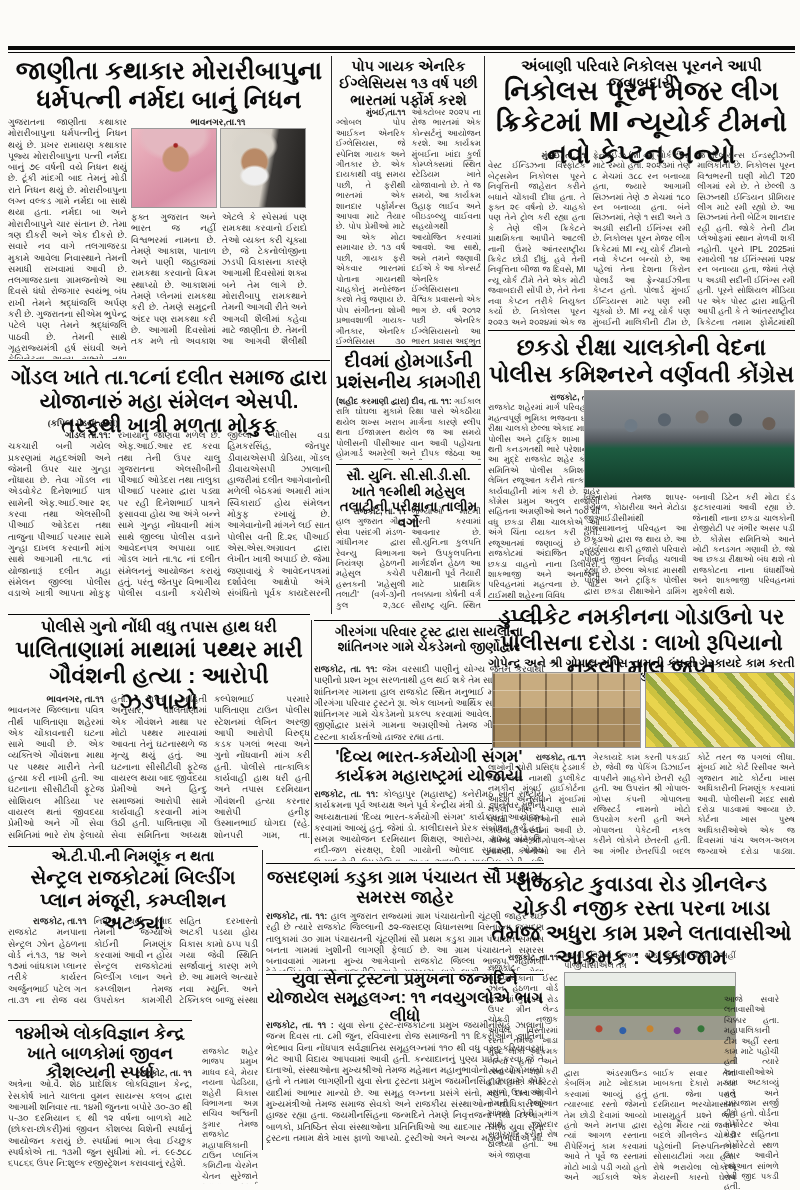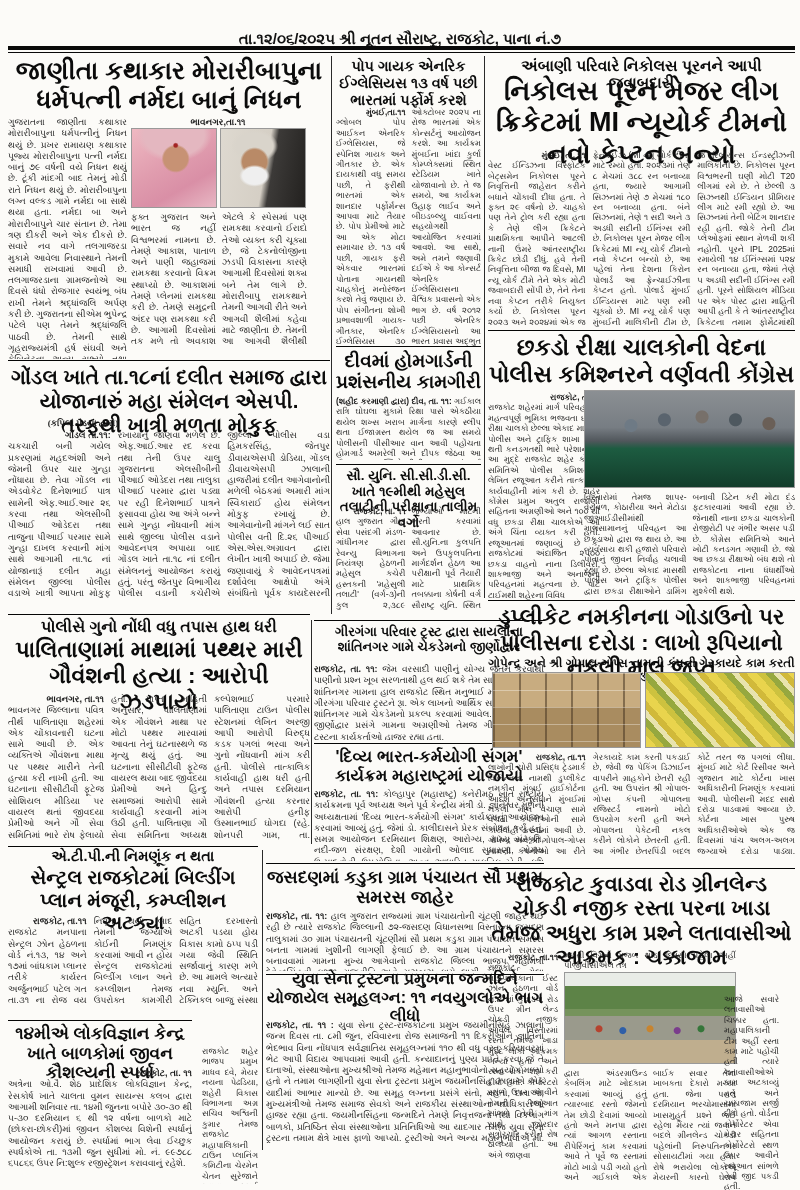--- a/index.html
+++ b/index.html
@@ -51,21 +51,20 @@
       radial-gradient(circle at 50% 62%, #c7842f 3px, rgba(0,0,0,0) 4px),
       radial-gradient(circle at 66% 64%, #7a3d8c 3px, rgba(0,0,0,0) 4px),
       radial-gradient(circle at 80% 62%, #35763a 3px, rgba(0,0,0,0) 4px),
       linear-gradient(180deg,#e9ece7 0 14%,#5d8347 14% 40%,#76935c 40% 48%,#9a9a8c 48% 74%,#bfae8e 74% 100%);}
 </style>
 </head>
 <body>
 
 <div id="page">
 
-  <div class="abs masthead" style="left:0;top:30px;width:800px;">તા.૧૨/૦૬/૨૦૨૫ શ્રી નૂતન સૌરાષ્ટ્ર, રાજકોટ, પાના નં.૭</div>
   <div class="abs dblrule" style="left:8px;top:46px;width:787px;"></div>
 
   <div class="abs vrule" style="left:331px;top:56px;height:558px;"></div>
   <div class="abs vrule" style="left:484px;top:56px;height:542px;"></div>
   <div class="abs vrule" style="left:311px;top:620px;height:224px;"></div>
   <div class="abs vrule" style="left:262px;top:850px;height:300px;"></div>
 
   <section>
     <h1 class="abs hl" style="left:8px;top:56px;width:322px;font-size:25px;">જાણીતા કથાકાર મોરારીબાપુના ધર્મપત્ની નર્મદા બાનું નિધન</h1>
     <div class="abs bd" style="left:130px;top:117px;width:176px;text-align:center;font-weight:700;">ભાવનગર,તા.૧૧</div>

